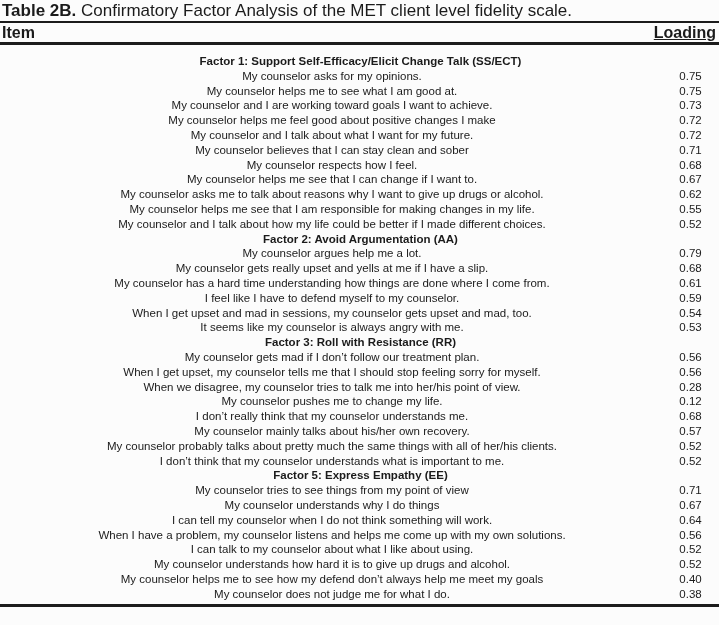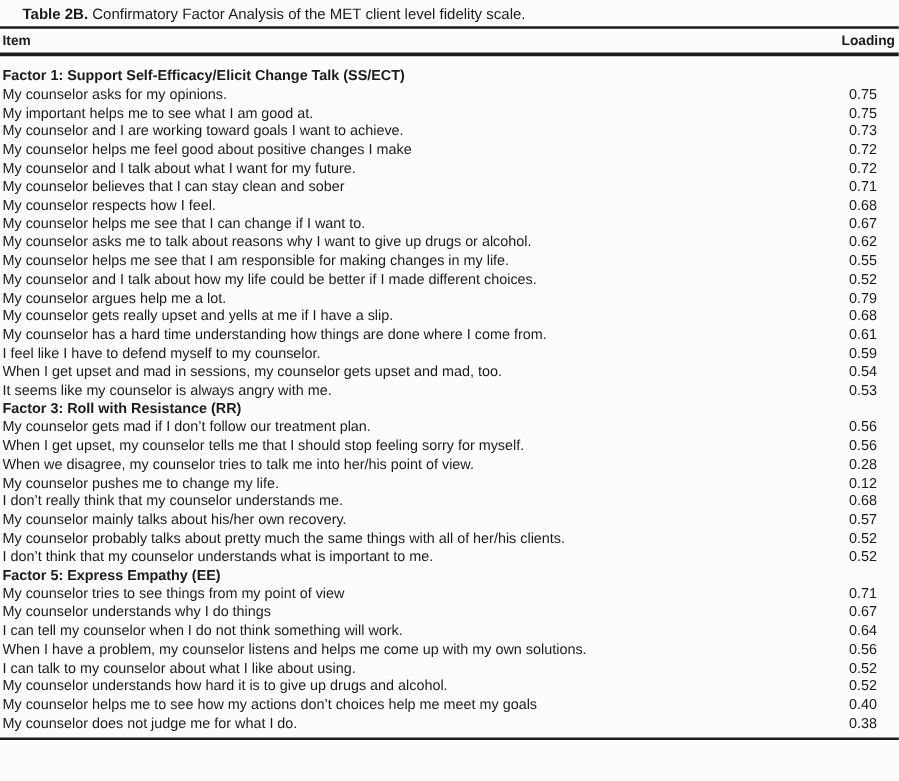--- a/index.html
+++ b/index.html
@@ -13,54 +13,54 @@
     overflow: hidden;
   }
   .page {
     position: relative;
     width: 719px;
     height: 625px;
     box-sizing: border-box;
     padding-top: 3px;
   }
   .title {
-    font-size: 12px;
+    font-size: 17px;
     line-height: 16px;
-    padding: 0 3px 0 18px;
+    padding: 0 3px 0 2px;
     white-space: nowrap;
   }
   .title .title-prefix { font-weight: bold; }
   .rule { background: #1c1c1c; width: 719px; }
   .rule-top { height: 2px; margin-top: 2px; }
   .rule-under-header { height: 3px; }
   .rule-bottom { height: 2.5px; }
   .header-row {
     display: flex;
     align-items: center;
     height: 19px;
-    font-size: 11px;
+    font-size: 16px;
     font-weight: bold;
     padding: 0 3px 0 2px;
     box-sizing: border-box;
   }
   .header-item { flex: 1; text-align: left; }
-  .header-loading { text-align: right; }
+  .header-loading { text-align: right; text-decoration: underline; }
   .table-body {
     padding-top: 9px;
     padding-bottom: 3px;
   }
   .row {
     display: flex;
     font-size: 11.5px;
     line-height: 14.8px;
     padding-left: 2px;
     white-space: nowrap;
   }
   .factor-row { font-weight: bold; }
-  .item-text { flex: 1; overflow: hidden; }
+  .item-text { flex: 1; overflow: hidden; text-align: center; }
   .loading-value { width: 57px; text-align: center; flex: none; }
 </style>
 </head>
 <body>
 
 <div class="page">
 
   <div class="title">
     <span class="title-prefix">Table 2B.</span><span> Confirmatory Factor Analysis of the MET client level fidelity scale.</span>
   </div>
@@ -76,21 +76,21 @@
 
   <div class="table-body">
       <div class="row factor-row">
         <span class="item-text">Factor 1: Support Self-Efficacy/Elicit Change Talk (SS/ECT)</span>
       </div>
       <div class="row">
         <span class="item-text">My counselor asks for my opinions.</span>
         <span class="loading-value">0.75</span>
       </div>
       <div class="row">
-        <span class="item-text">My important helps me to see what I am good at.</span>
+        <span class="item-text">My counselor helps me to see what I am good at.</span>
         <span class="loading-value">0.75</span>
       </div>
       <div class="row">
         <span class="item-text">My counselor and I are working toward goals I want to achieve.</span>
         <span class="loading-value">0.73</span>
       </div>
       <div class="row">
         <span class="item-text">My counselor helps me feel good about positive changes I make</span>
         <span class="loading-value">0.72</span>
       </div>
@@ -115,20 +115,23 @@
         <span class="loading-value">0.62</span>
       </div>
       <div class="row">
         <span class="item-text">My counselor helps me see that I am responsible for making changes in my life.</span>
         <span class="loading-value">0.55</span>
       </div>
       <div class="row">
         <span class="item-text">My counselor and I talk about how my life could be better if I made different choices.</span>
         <span class="loading-value">0.52</span>
       </div>
+      <div class="row factor-row">
+        <span class="item-text">Factor 2: Avoid Argumentation (AA)</span>
+      </div>
       <div class="row">
         <span class="item-text">My counselor argues help me a lot.</span>
         <span class="loading-value">0.79</span>
       </div>
       <div class="row">
         <span class="item-text">My counselor gets really upset and yells at me if I have a slip.</span>
         <span class="loading-value">0.68</span>
       </div>
       <div class="row">
         <span class="item-text">My counselor has a hard time understanding how things are done where I come from.</span>
@@ -202,21 +205,21 @@
       </div>
       <div class="row">
         <span class="item-text">I can talk to my counselor about what I like about using.</span>
         <span class="loading-value">0.52</span>
       </div>
       <div class="row">
         <span class="item-text">My counselor understands how hard it is to give up drugs and alcohol.</span>
         <span class="loading-value">0.52</span>
       </div>
       <div class="row">
-        <span class="item-text">My counselor helps me to see how my actions don’t choices help me meet my goals</span>
+        <span class="item-text">My counselor helps me to see how my defend don’t always help me meet my goals</span>
         <span class="loading-value">0.40</span>
       </div>
       <div class="row">
         <span class="item-text">My counselor does not judge me for what I do.</span>
         <span class="loading-value">0.38</span>
       </div>
     </div>
 
   <div class="rule rule-bottom"></div>
 

